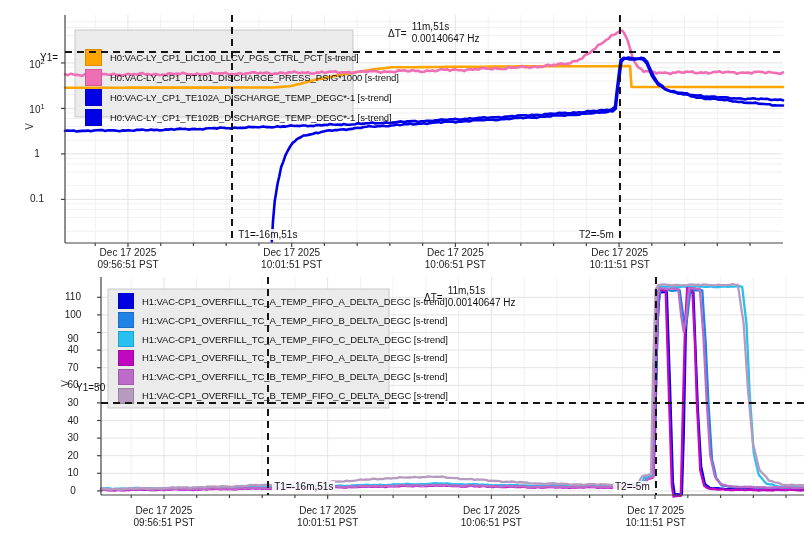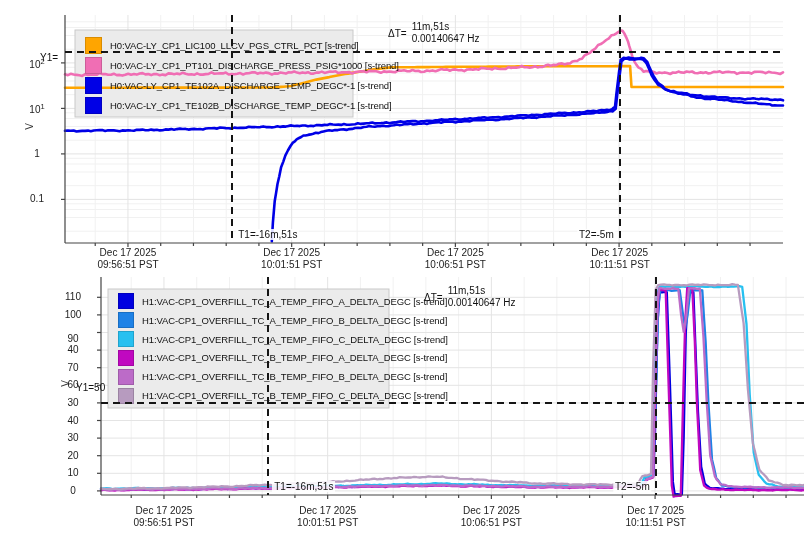--- a/index.html
+++ b/index.html
@@ -134,21 +134,21 @@
         </div>
         <div class="xtick" style="left: 345.377px; top: 232px;">
           <div>Dec 17 2025</div>
           <div>10:06:51 PST</div>
         </div>
         <div class="xtick" style="left: 509.727px; top: 232px;">
           <div>Dec 17 2025</div>
           <div>10:11:51 PST</div>
         </div>
       </div>
-    <div class="legend" style="left: 10px; top: 17px; width: 264px; height: 87px; padding: 3px 0px 0px 10px; box-sizing: border-box;">
+    <div class="legend" style="left: 10px; top: 29px; width: 264px; height: 87px; padding: 3px 0px 0px 10px; box-sizing: border-box;">
         <div class="legend-row" style="height: 20.25px;">
           <span class="legend-swatch" style="background: rgb(255, 165, 0); width: 15px; height: 15px;"></span>
           <span class="legend-label">H0:VAC-LY_CP1_LIC100_LLCV_PGS_CTRL_PCT [s-trend]</span>
         </div>
         <div class="legend-row" style="height: 20.25px;">
           <span class="legend-swatch" style="background: rgb(240, 110, 180); width: 15px; height: 15px;"></span>
           <span class="legend-label">H0:VAC-LY_CP1_PT101_DISCHARGE_PRESS_PSIG*1000 [s-trend]</span>
         </div>
         <div class="legend-row" style="height: 20.25px;">
           <span class="legend-swatch" style="background: rgb(0, 0, 230); width: 15px; height: 15px;"></span>

